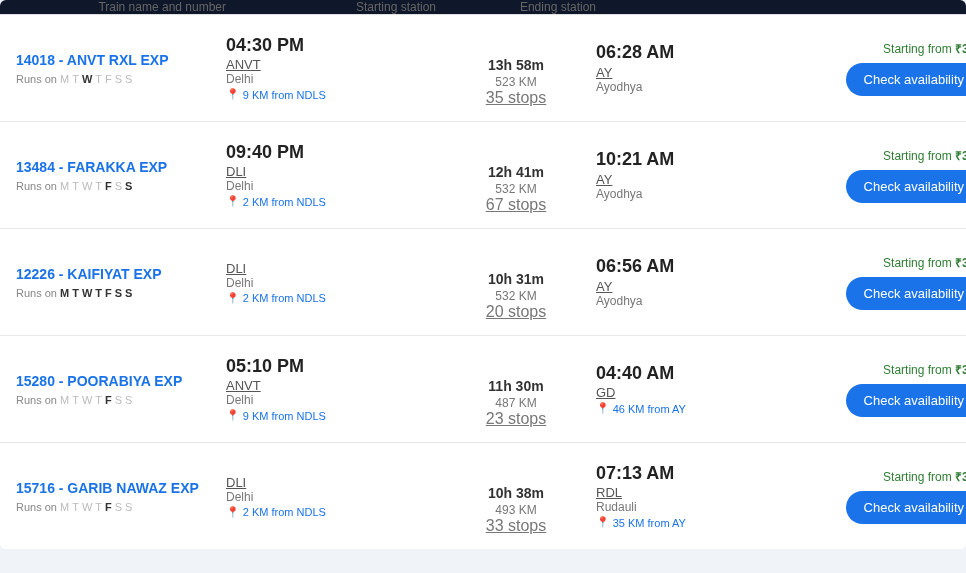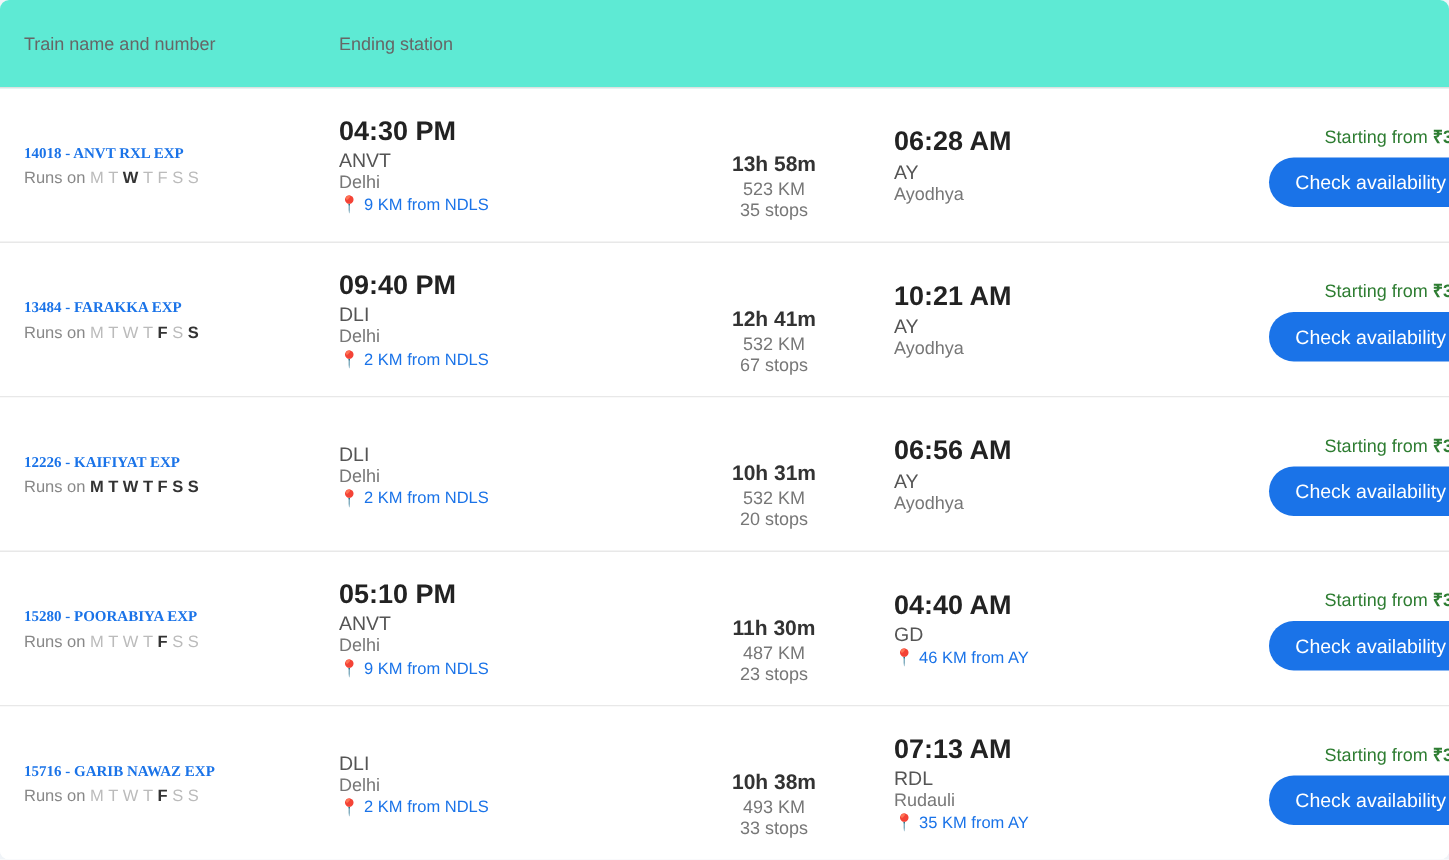--- a/index.html
+++ b/index.html
@@ -11,48 +11,48 @@
     }
     .table-container {
       background: #fff;
       border-radius: 6px;
       overflow: hidden;
       width: 966px;
     }
     .table-header {
       display: grid;
       grid-template-columns: 210px 210px 160px 200px 186px;
-      background: #5eead4;
+      background: #0f172a;
       border-bottom: 1px solid #e0e0e0;
-      padding: 22px 16px;
+      padding: 0 16px;
+      text-align: right;
     }
     .table-header-cell {
       font-size: 12px;
       color: #666;
       font-weight: normal;
     }
     .train-row {
       display: grid;
       grid-template-columns: 210px 210px 160px 200px 186px;
       border-bottom: 1px solid #e8e8e8;
       padding: 14px 16px;
       background: #fff;
       align-items: center;
     }
     .train-row:last-child {
       border-bottom: none;
     }
     .train-name {
       color: #1a73e8;
       font-weight: bold;
-      font-size: 10px;
+      font-size: 14px;
       line-height: 1.3;
       margin-bottom: 4px;
       cursor: pointer;
-      font-family: Liberation Serif, serif;
     }
     .runs-on-row {
       display: flex;
       align-items: flex-start;
       gap: 3px;
       margin-top: 4px;
       font-size: 11px;
       color: #888;
     }
     .day {
@@ -67,20 +67,21 @@
     .station-time {
       font-size: 18px;
       font-weight: bold;
       color: #222;
       line-height: 1.2;
     }
     .station-code {
       font-size: 13px;
       color: #555;
       margin-top: 1px;
+      text-decoration: underline;
     }
     .station-city {
       font-size: 12px;
       color: #777;
     }
     .station-distance {
       display: flex;
       align-items: center;
       gap: 3px;
       font-size: 11px;
@@ -98,22 +99,23 @@
       font-size: 14px;
       font-weight: bold;
       color: #333;
     }
     .duration-km {
       font-size: 12px;
       color: #777;
       margin-top: 2px;
     }
     .duration-stops {
-      font-size: 12px;
+      font-size: 16px;
       color: #777;
+      text-decoration: underline;
     }
     .availability-col {
       display: flex;
       flex-direction: column;
       align-items: flex-end;
       gap: 6px;
     }
     .starting-from {
       font-size: 12px;
       color: #2e7d32;
@@ -139,20 +141,21 @@
       align-items: center;
       margin-top: 28px;
     }
   </style>
 </head>
 <body>
 
 <div class="table-container">
   <div class="table-header">
     <div class="table-header-cell">Train name and number</div>
+    <div class="table-header-cell">Starting station</div>
     <div class="table-header-cell">Ending station</div>
     <div class="table-header-cell"></div>
   </div>
   <div id="train-rows">
       <div class="train-row">
     <div>
       <div class="train-name">14018 - ANVT RXL EXP</div>
       <div class="runs-on-row">
         <span>Runs on</span>
         <span class="day ">M</span> 

